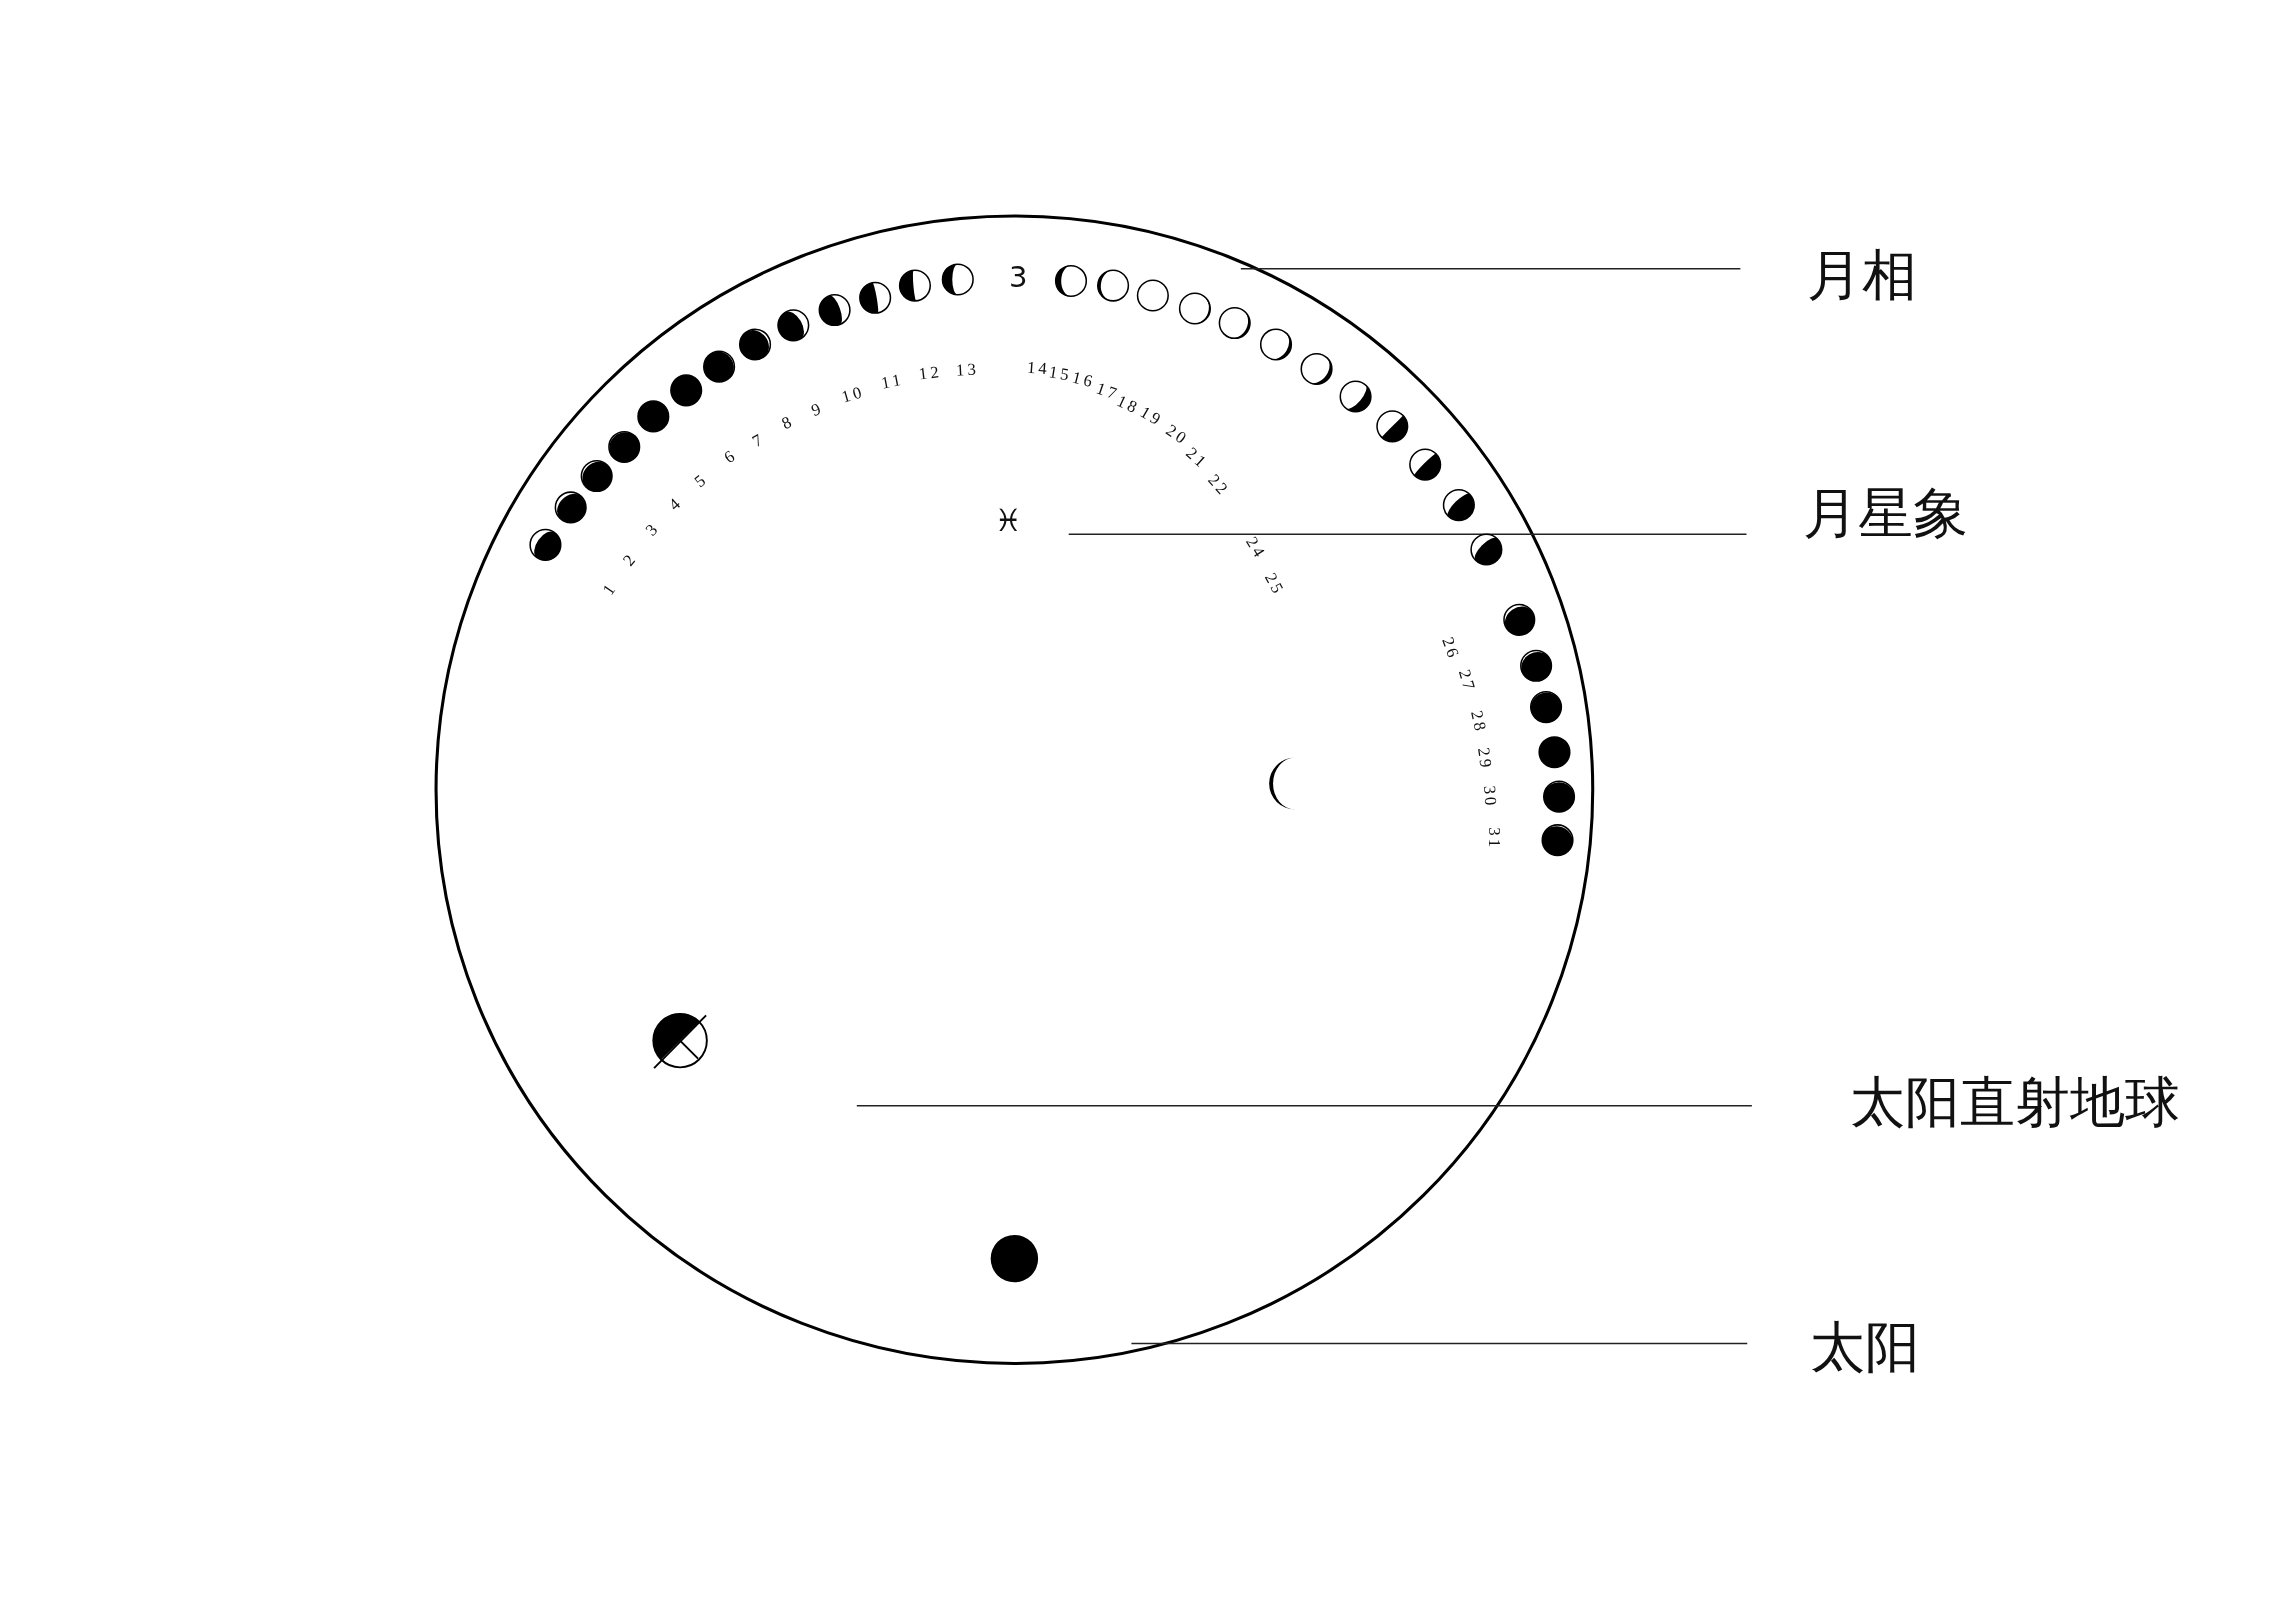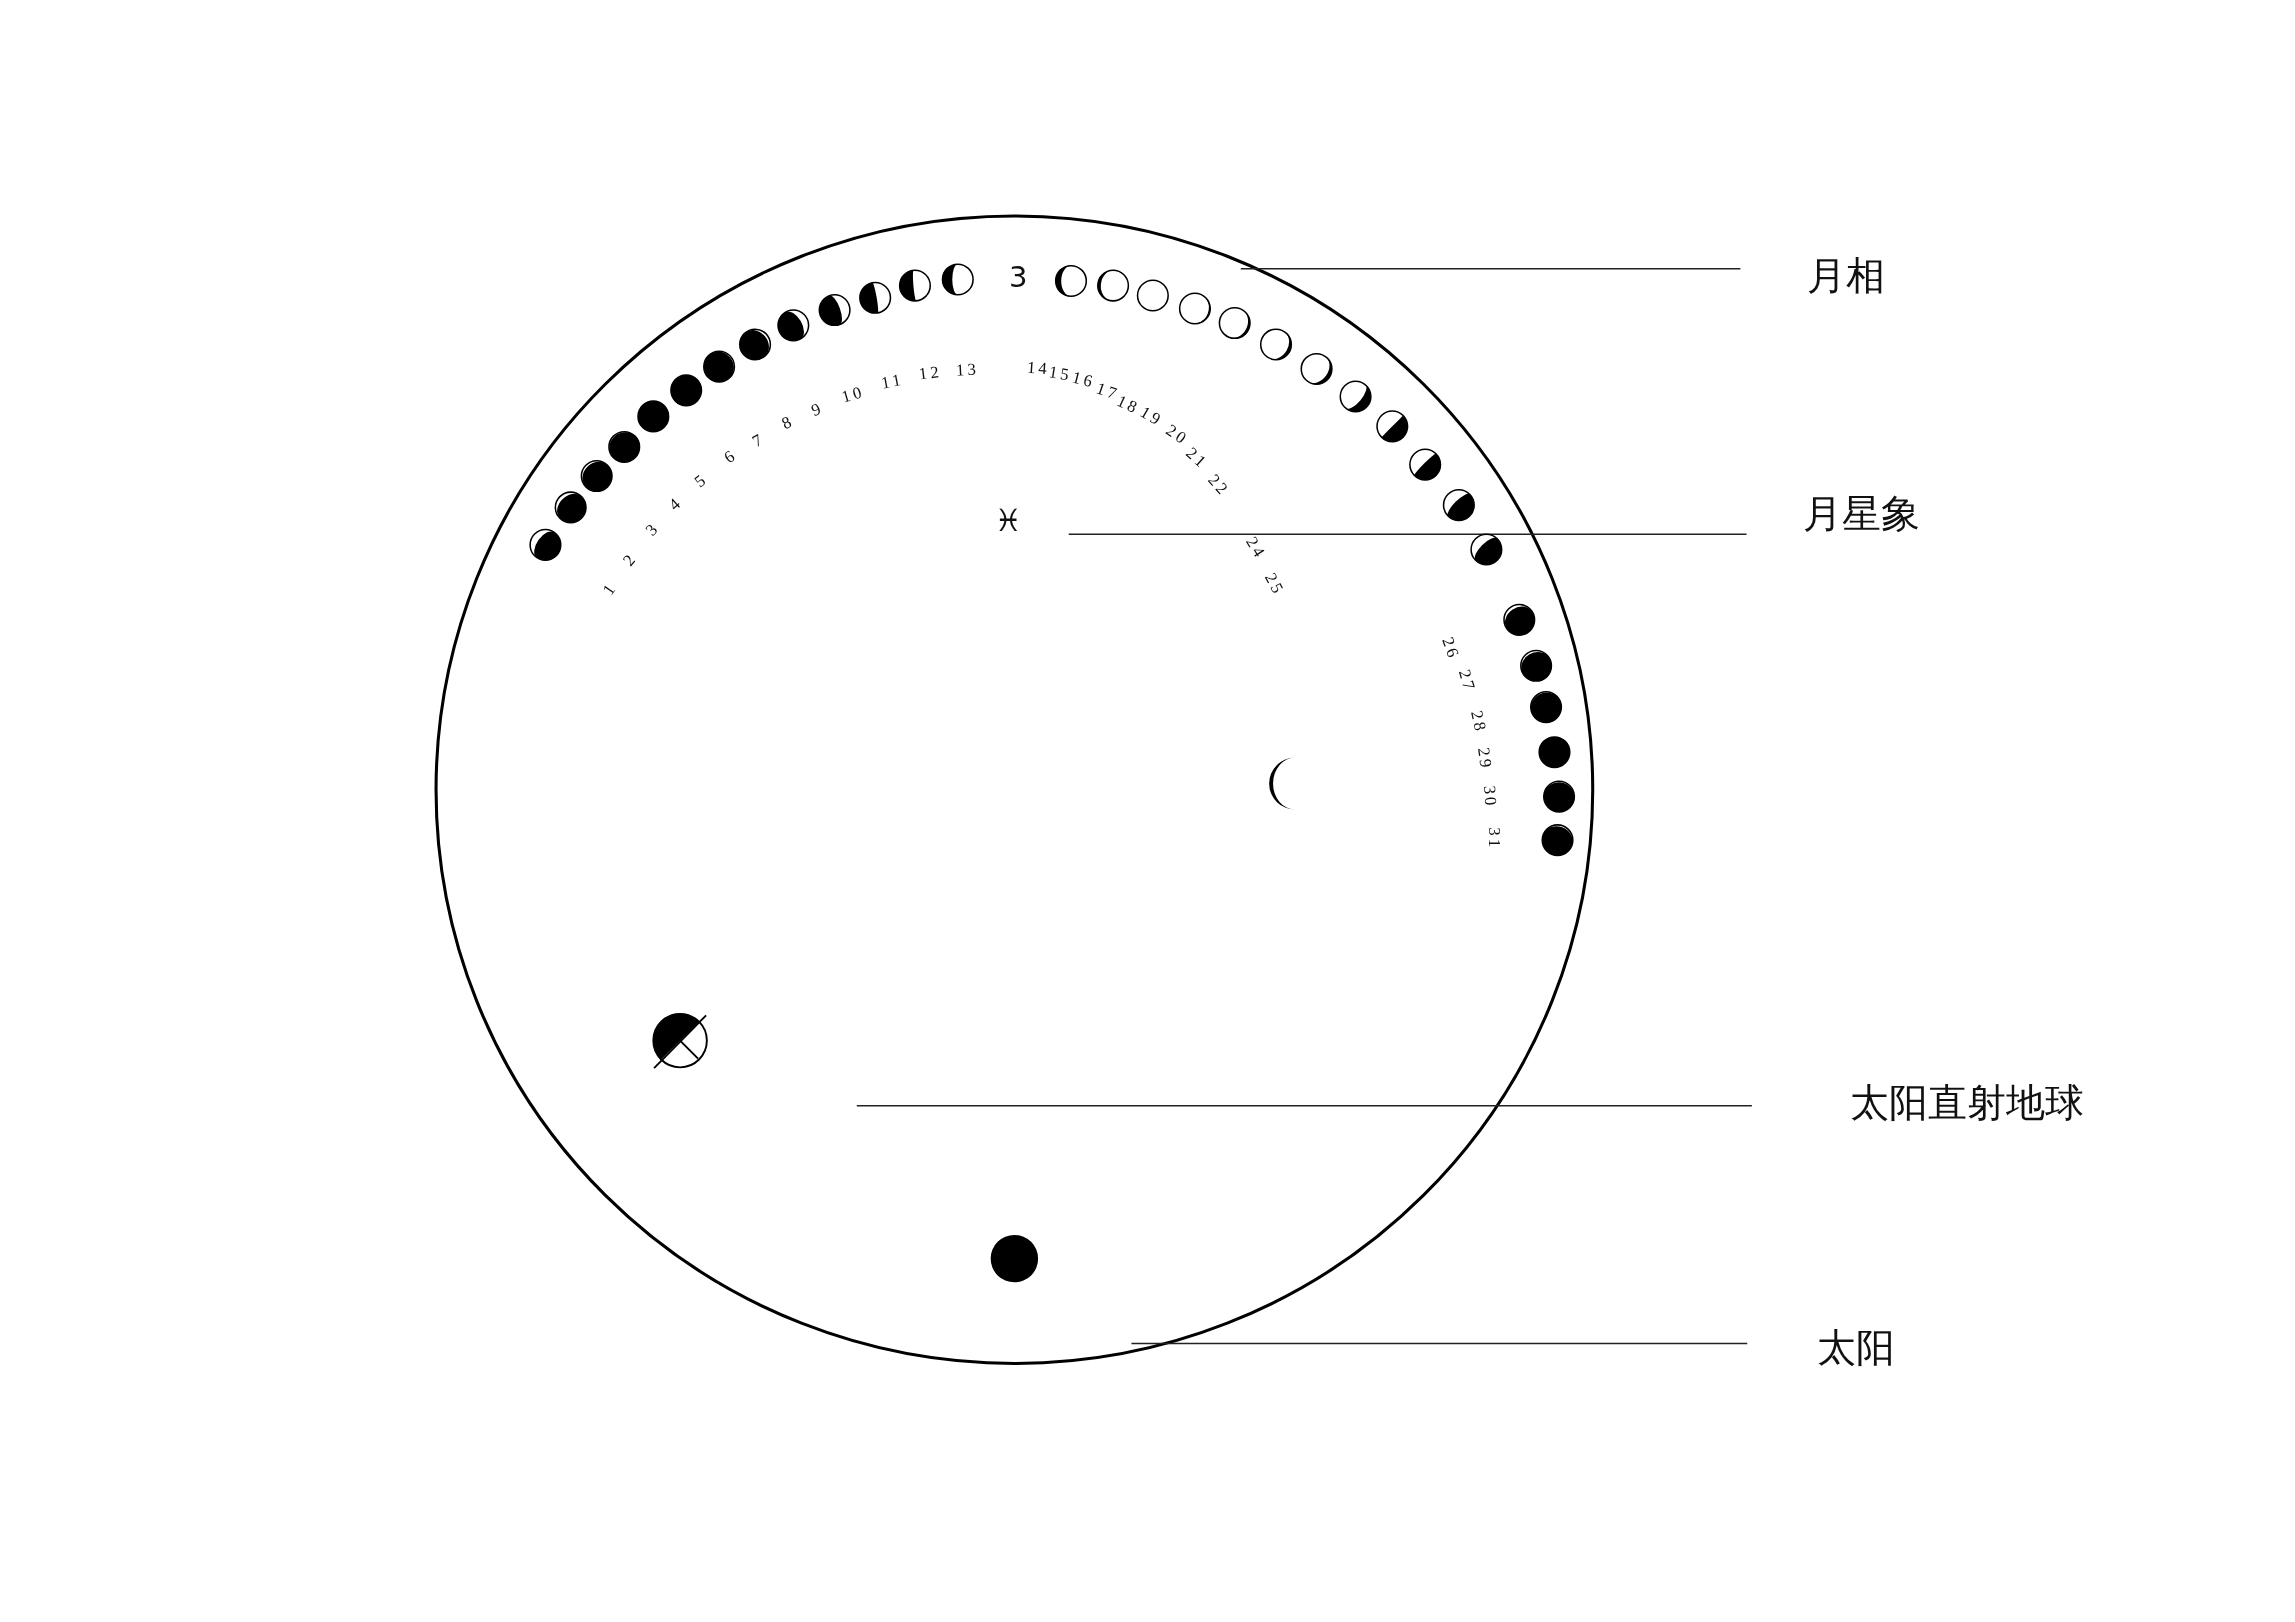--- a/index.html
+++ b/index.html
@@ -1,19 +1,19 @@
 <!DOCTYPE html>
 <html style="font-size:12.2px"><head>
 <meta charset="utf-8">
 <style>
   html, body { margin: 0; padding: 0; background: #ffffff; }
   body { width: 2295px; height: 1623px; position: relative; overflow: hidden;
          font-family: "DejaVu Sans", "Liberation Sans", sans-serif; }
   #stage { position: absolute; left: 0; top: 0; width: 2295px; height: 1623px; }
-  .label { position: absolute; font-size: 39px; line-height: 43px; color: #111111; white-space: nowrap;
+  .label { position: absolute; font-size: 55px; line-height: 43px; color: #111111; white-space: nowrap;
            font-family: "DejaVu Sans", sans-serif; }
   .day-num { font-family: "Liberation Serif", "DejaVu Serif", serif; font-size: 22px; fill: #111111; }
   .big3 { font-family: "DejaVu Sans", sans-serif; font-size: 38px; fill: #111111; }
   .pisces { font-family: "DejaVu Sans", sans-serif; font-size: 40px; fill: #111111; }
 </style>
 </head>
 <body>
 
 <div id="stage">
   <svg id="dial-svg" width="2295" height="1623" viewBox="0 0 3000 2121" xmlns="http://www.w3.org/2000/svg">
@@ -189,15 +189,15 @@
         <path d="M864.2512626584709,1384.7487373415292 A35,35 0 0 1 913.7487373415291,1335.2512626584708 Z" fill="#000"></path>
         <line x1="855" y1="1396" x2="923" y2="1327" stroke="#000" stroke-width="2.5"></line>
         <line x1="889" y1="1360" x2="912.5113004744527" y2="1383.5113004744528" stroke="#000" stroke-width="2.5"></line>
       </g>
     <circle id="sun" fill="#000" cx="1326" cy="1645" r="31"></circle>
   </svg>
 
   <div class="label" id="label-0" style="left: 1807px; top: 254px;">月相</div>
   <div class="label" id="label-1" style="left: 1803px; top: 492px;">月星象</div>
   <div class="label" id="label-2" style="left: 1806px; top: 1081px; margin-left: 44px;">太阳直射地球</div>
-  <div class="label" id="label-3" style="left: 1810px; top: 1326px; margin-left: 7px;">太阳</div>
+  <div class="label" id="label-3" style="left: 1810px; top: 1326px;">太阳</div>
 </div>
 
 
 </body></html>

